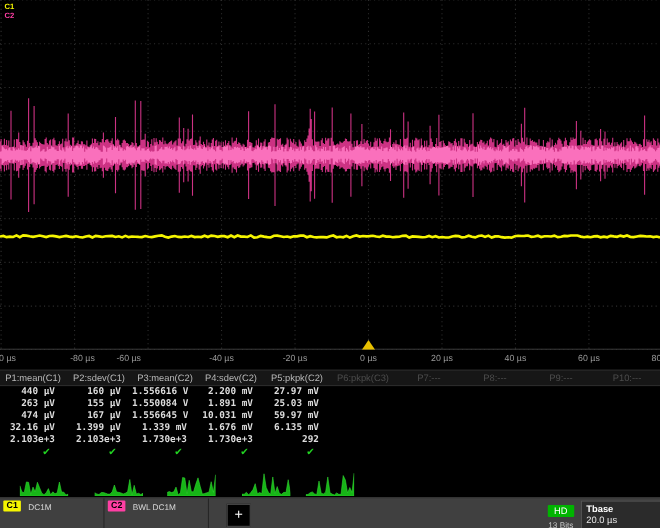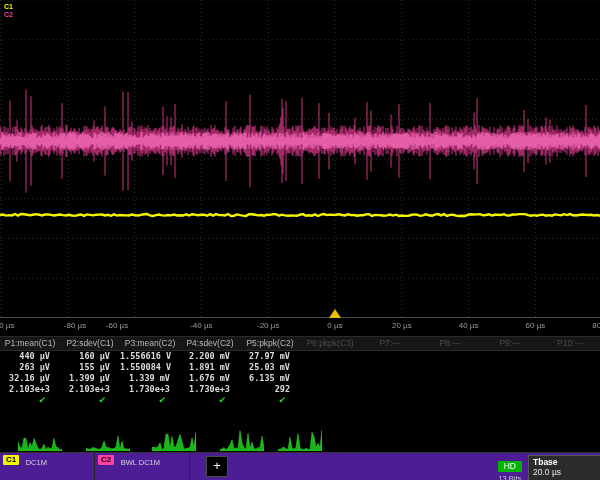--- a/index.html
+++ b/index.html
@@ -22,22 +22,22 @@
   .mrow.mheader{height:13px;line-height:13px;background:#161616;border-top:1px solid #2a2a2a;border-bottom:1px solid #2a2a2a;}
   .mcell{overflow:hidden;white-space:nowrap;}
   .mhead{font-size:8.5px;color:#b9b9b9;text-align:center;}
   .mhead.dim{color:#4c4c4c;}
   .mval{font-family:"DejaVu Sans Mono",monospace;font-size:8.5px;color:#dcdcdc;text-align:right;padding-right:10px;font-weight:bold;}
   .mcheck{font-size:9px;color:#22d422;text-align:right;padding-right:14px;}
   
   .histicons{position:absolute;top:426px;left:0;width:600px;height:26px;}
   .histicon{position:absolute;top:1px;}
   
-  .bottom-bar{position:absolute;top:452px;left:0;width:600px;height:28px;background:#4c1d95;
-    border-top:1px solid #333;display:flex;align-items:flex-start;overflow:hidden;}
+  .bottom-bar{position:absolute;top:452px;left:0;width:600px;height:28px;background:#404040;
+    border-top:1px solid #333;display:flex;align-items:center;overflow:hidden;}
   .chbox{width:88px;height:26px;padding:2px 3px 0 3px;border-right:1px solid #262626;}
   .chrow{height:11px;line-height:10px;white-space:nowrap;}
   .chip{display:inline-block;font-size:8px;font-weight:bold;padding:0 3px;border-radius:1px;color:#000;vertical-align:top;}
   .c1 .chip{background:#f5f500;}
   .c2 .chip{background:#ff3fa4;}
   .coupling{font-size:7.5px;color:#d8d8d8;margin-left:2px;}
   .scale{font-size:8.5px;font-weight:bold;margin-top:18px;}
   .c1 .scale{color:#f5f500;}
   .c2 .scale{color:#ff3fa4;}
   .plusbox{width:20px;height:19px;margin:3px 0 0 16px;border:1px solid #4a4a4a;color:#fff;
@@ -137,20 +137,32 @@
         <div class="mcell mval">1.550084 V</div>
         <div class="mcell mval">1.891 mV</div>
         <div class="mcell mval">25.03 mV</div>
         <div class="mcell mval"></div>
         <div class="mcell mval"></div>
         <div class="mcell mval"></div>
         <div class="mcell mval"></div>
         <div class="mcell mval"></div>
       </div>
       <div class="mrow">
+        <div class="mcell mval">474 µV</div>
+        <div class="mcell mval">167 µV</div>
+        <div class="mcell mval">1.556645 V</div>
+        <div class="mcell mval">10.031 mV</div>
+        <div class="mcell mval">59.97 mV</div>
+        <div class="mcell mval"></div>
+        <div class="mcell mval"></div>
+        <div class="mcell mval"></div>
+        <div class="mcell mval"></div>
+        <div class="mcell mval"></div>
+      </div>
+      <div class="mrow">
         <div class="mcell mval">32.16 µV</div>
         <div class="mcell mval">1.399 µV</div>
         <div class="mcell mval">1.339 mV</div>
         <div class="mcell mval">1.676 mV</div>
         <div class="mcell mval">6.135 mV</div>
         <div class="mcell mval"></div>
         <div class="mcell mval"></div>
         <div class="mcell mval"></div>
         <div class="mcell mval"></div>
         <div class="mcell mval"></div>

